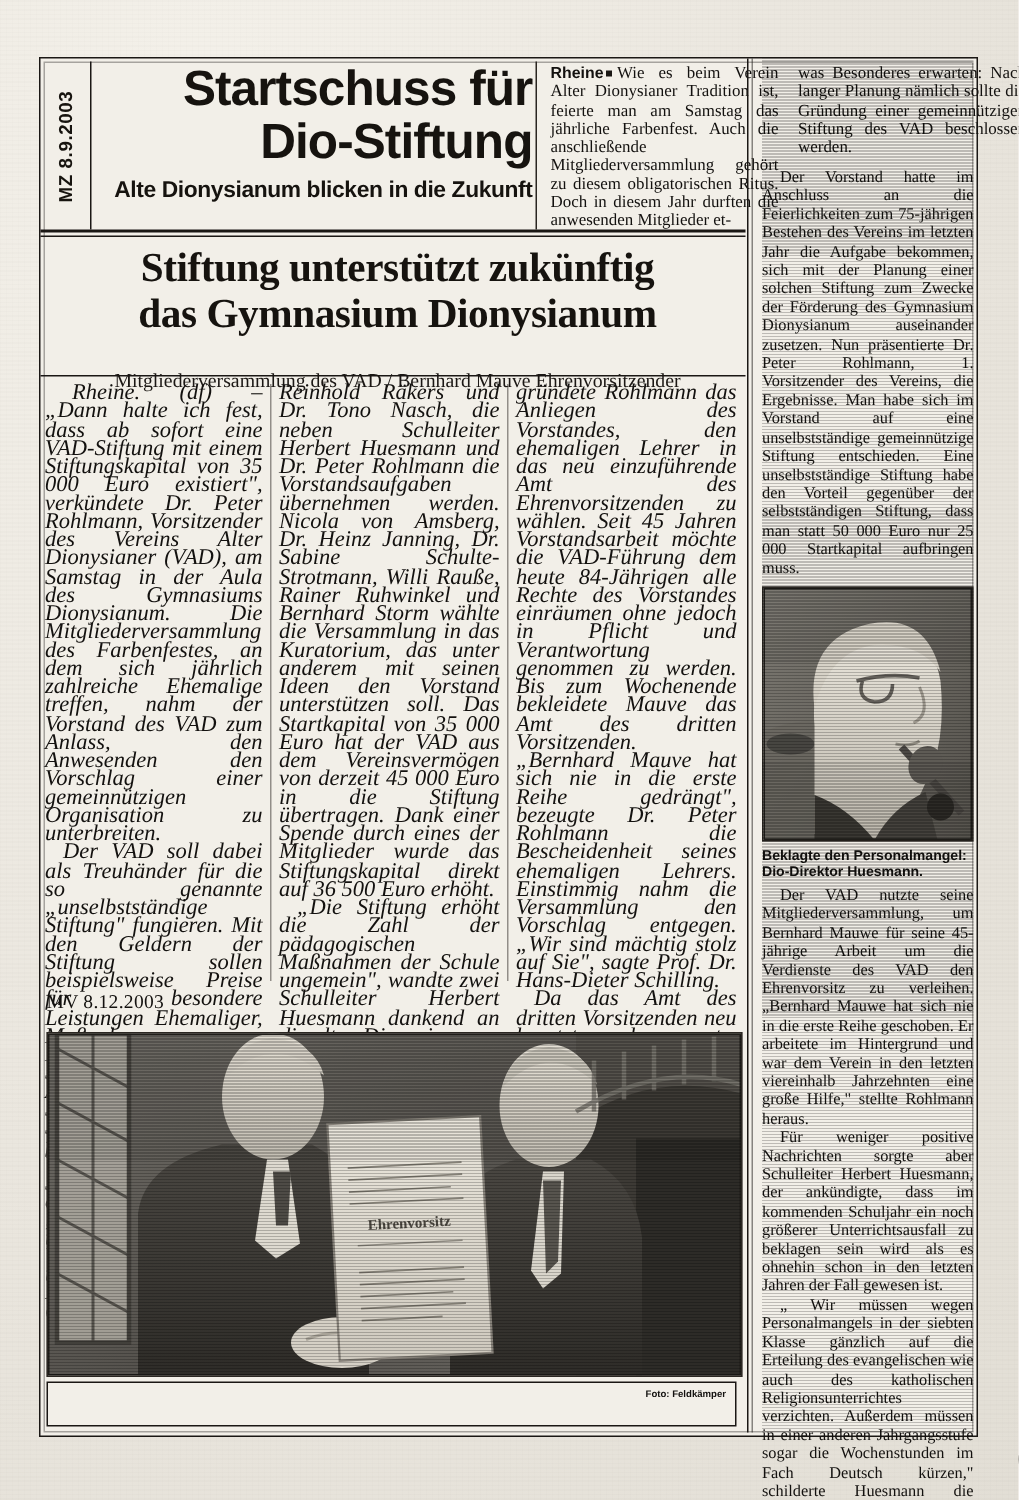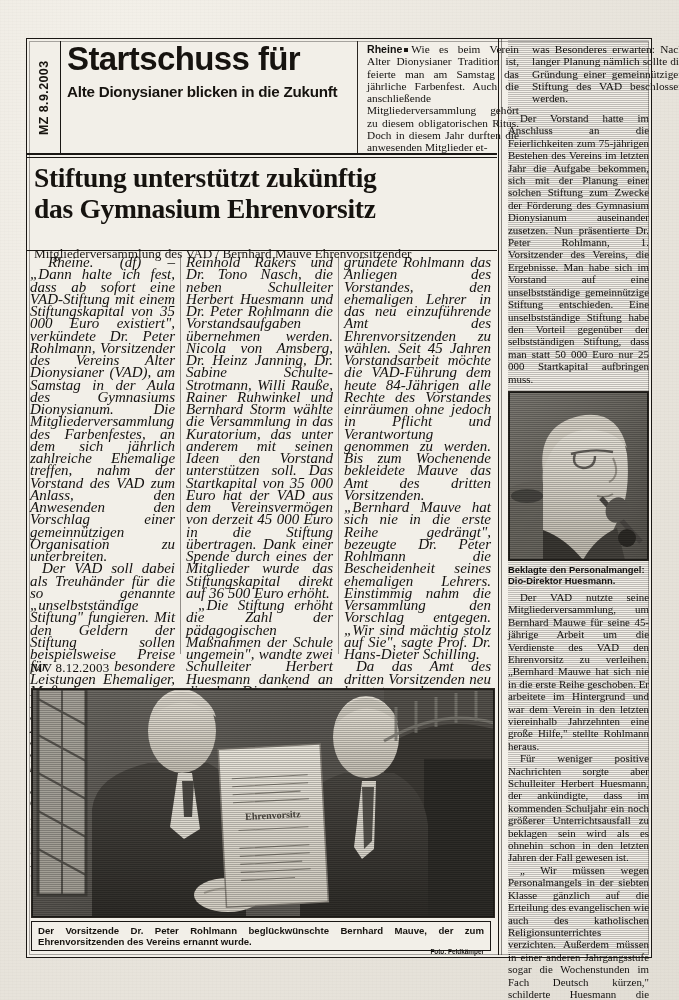--- a/index.html
+++ b/index.html
@@ -25,42 +25,42 @@
          border:1.6px solid #1a1714;background:#f2efe8;}
   .frame:after{content:"";position:absolute;inset:2px;border:0.8px solid rgba(26,23,20,.35);}
 
   
   .mast{position:absolute;left:27px;top:39px;width:622px;height:115px;}
   .mast .vdate{position:absolute;left:4px;top:6px;width:26px;height:106px;
       writing-mode:vertical-rl;transform:rotate(180deg);
       font-family:"Liberation Sans", sans-serif;font-weight:600;font-size:12.5px;
       letter-spacing:.4px;display:flex;align-items:center;justify-content:center;color:#17140f;}
   .mast .vrule{position:absolute;left:33px;top:2px;width:1.4px;height:112px;background:#1a1714;}
-  .hgroup{position:absolute;left:40px;top:2px;width:288px;text-align:left;}
+  .hgroup{position:absolute;left:40px;top:2px;width:288px;text-align:right;}
   .hl1{font-family:"Liberation Sans", sans-serif;font-weight:700;font-size:33px;
        line-height:35px;letter-spacing:-.6px;color:#16130f;}
   .hl2{font-family:"Liberation Sans", sans-serif;font-weight:700;font-size:15.2px;
        line-height:18px;margin-top:7px;letter-spacing:-.25px;color:#16130f;}
   .mast .vrule2{position:absolute;left:330px;top:2px;width:1px;height:112px;background:#2a2621;}
 
   .lead-col{position:absolute;top:4px;width:152px;font-size:11.3px;line-height:12.3px;
             text-align:justify;font-family:"Liberation Serif", serif;}
   .lead-a{left:340px;}
   .lead-b{left:505px;}
   .lead-col b{font-family:"Liberation Sans", sans-serif;font-weight:700;font-size:10.6px;}
   .sq{display:inline-block;width:4px;height:4px;background:#1a1714;
       vertical-align:middle;margin:0 3px 1px 2px;}
 
   
   .rule-h{position:absolute;background:#1a1714;}
   .r1{left:27px;top:153px;width:470px;height:1.6px;}
   .r2{left:27px;top:157px;width:470px;height:0.9px;}
 
   
-  .mainhead{position:absolute;left:34px;top:162px;width:462px;text-align:left;}
+  .mainhead{position:absolute;left:34px;top:162px;width:462px;text-align:center;}
   .mh1{font-family:"Liberation Serif", serif;font-weight:700;font-size:27.5px;
        line-height:31px;letter-spacing:-.3px;color:#16130f;}
   .mh-sub{font-family:"Liberation Serif", serif;font-size:13.2px;line-height:15px;
           margin-top:22px;color:#1b1714;}
   .r3{left:27px;top:250px;width:470px;height:1.1px;}
 
   
   .vsep-main{position:absolute;left:498px;top:39px;width:1.2px;height:916px;background:#1a1714;}
   .vsep-main2{position:absolute;left:501px;top:39px;width:0.7px;height:916px;background:rgba(26,23,20,.5);}
 
@@ -112,38 +112,39 @@
 <div class="page">
   <div class="grain"></div>
 
   <div class="frame"></div>
 
   <div class="mast">
     <div class="vdate">MZ 8.9.2003</div>
     <div class="vrule"></div>
     <div class="hgroup">
       <div class="hl1">Startschuss für</div>
-      <div class="hl2">Alte Dionysianer blicken in die Zukunft</div>
+      <div class="hl1">Dio-Stiftung</div>
+      <div class="hl2">Alte Dionysianum blicken in die Zukunft</div>
     </div>
     <div class="vrule2"></div>
 
     <div class="lead-col lead-a">
       <b>Rheine</b><span class="sq"></span><span>Wie es beim Verein Alter Dionysianer Tradition ist, feierte man am Samstag das jährliche Farbenfest. Auch die anschließende Mitgliederversammlung gehört zu diesem obligatorischen Ritus. Doch in diesem Jahr durften die anwesenden Mitglieder et-</span>
     </div>
     <div class="lead-col lead-b">
       <span>was Besonderes erwarten: Nach langer Planung nämlich sollte die Gründung einer gemeinnützigen Stiftung des VAD beschlossen werden.</span>
     </div>
   </div>
 
   <div class="rule-h r1"></div>
   <div class="rule-h r2"></div>
 
   <div class="mainhead">
     <div class="mh1">Stiftung unterstützt zukünftig</div>
-    <div class="mh1">das Gymnasium Ehrenvorsitz</div>
+    <div class="mh1">das Gymnasium Dionysianum</div>
     <div class="mh-sub">Mitgliederversammlung des VAD / Bernhard Mauve Ehrenvorsitzender</div>
   </div>
   <div class="rule-h r3"></div>
 
   <div class="vsep-main"></div>
   <div class="vsep-main2"></div>
 
   <div class="body3">
     <div class="bcol">
       <p class="first">Rheine. (df) – „Dann halte ich fest, dass ab sofort eine VAD-Stiftung mit einem Stiftungskapital von 35 000 Euro existiert", verkündete Dr. Peter Rohlmann, Vorsitzender des Vereins Alter Dionysianer (VAD), am Samstag in der Aula des Gymnasiums Dionysianum. Die Mitgliederversammlung des Farbenfestes, an dem sich jährlich zahlreiche Ehemalige treffen, nahm der Vorstand des VAD zum Anlass, den Anwesenden den Vorschlag einer gemeinnützigen Organisation zu unterbreiten.</p>
@@ -226,21 +227,20 @@
       <g stroke="#7d7a73" stroke-width="3" fill="none" opacity=".85">
         <path d="M352 52 Q410 18 462 34"></path>
         <path d="M364 52 L364 18 M384 44 L384 12 M404 38 L404 8 M424 34 L424 4 M444 32 L444 2"></path>
       </g>
       <rect x="0" y="0" width="462" height="228" fill="none" stroke="#201e1a" stroke-width="2"></rect>
     </svg>
     <div class="halftone"></div>
   </div>
 
   <div class="cap-big">
-    <div class="t">Der Vorsitzende Dr. Peter Rohlmann beglückwünschte Bernhard Mauve, der zum Ehrenvorsitzenden des Vereins ernannt wurde.</div>
     <div class="credit">Foto: Feldkämper</div>
   </div>
 
   <div class="rcol">
     <p class="notop" style="text-indent:0;visibility:hidden;height:73px;margin:0">.</p>
     <p>Der Vorstand hatte im Anschluss an die Feierlichkeiten zum 75-jährigen Bestehen des Vereins im letzten Jahr die Aufgabe bekommen, sich mit der Planung einer solchen Stiftung zum Zwecke der Förderung des Gymnasium Dionysianum auseinander zusetzen. Nun präsentierte Dr. Peter Rohlmann, 1. Vorsitzender des Vereins, die Ergebnisse. Man habe sich im Vorstand auf eine unselbstständige gemeinnützige Stiftung entschieden. Eine unselbstständige Stiftung habe den Vorteil gegenüber der selbstständigen Stiftung, dass man statt 50 000 Euro nur 25 000 Startkapital aufbringen muss.</p>
 
     <div class="photo-small">
       <svg viewBox="0 0 139 168" width="139" height="168" preserveAspectRatio="none">
         <defs>

